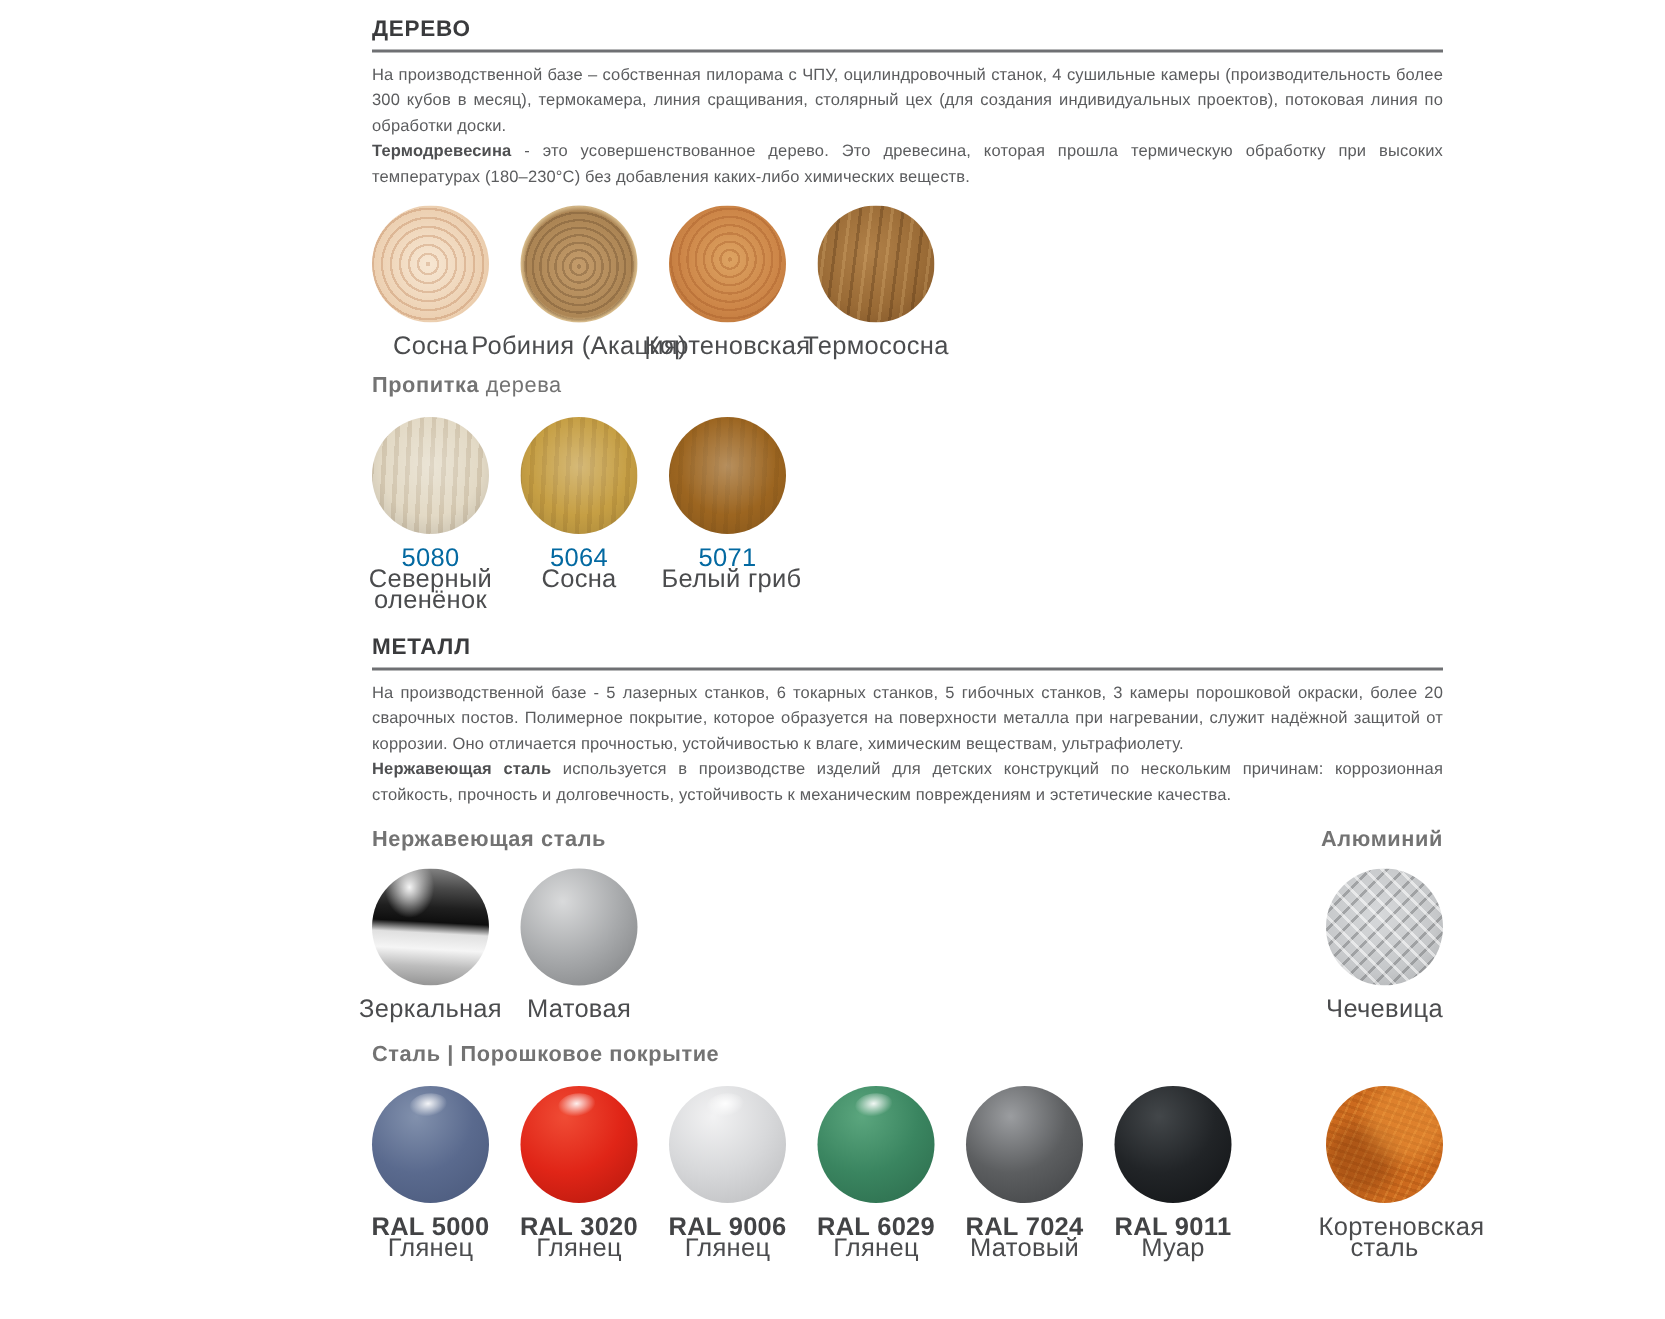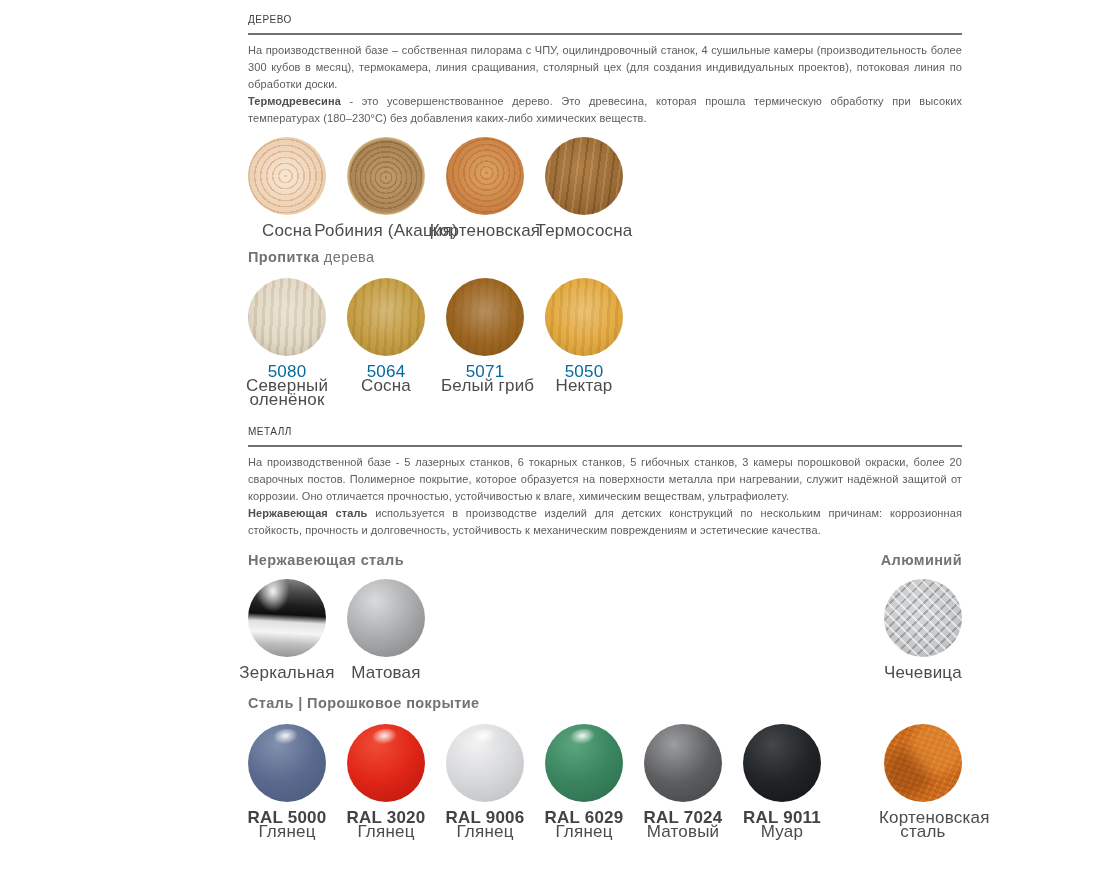--- a/index.html
+++ b/index.html
@@ -4,21 +4,21 @@
 <style>
   html,body{margin:0;padding:0;}
   body{
     width:1110px;height:879px;background:#ffffff;overflow:hidden;position:relative;
     font-family:"Liberation Sans", sans-serif;
     -webkit-font-smoothing:antialiased;
   }
   .content{position:absolute;left:248px;top:0;width:714px;padding-top:11px;}
 
   h2.sec-title{
-    margin:0;font-size:10px;line-height:18px;font-weight:400;color:#3a3b3d;letter-spacing:.5px;
+    margin:0;font-size:15px;line-height:18px;font-weight:700;color:#3a3b3d;letter-spacing:.5px;
   }
   .rule{height:2px;background:#6f7073;border:0;margin:4px 0 0 0;}
 
   p.body-text{
     margin:7px 0 0 0;font-size:11px;line-height:17px;color:#5b5c5e;
     text-align:justify;letter-spacing:.1px;
   }
   p.body-text .term{font-weight:700;color:#4e4f51;}
 
   .subhead{
@@ -147,27 +147,20 @@
         <div class="s-name">Сосна</div>
       </div>
     </div>
     <div class="swatch">
       <div class="circle imp" style="--base: #9c6520;"></div>
       <div class="s-label">
         <div class="s-code2">5071</div>
         <div class="s-name nowrap">Белый гриб</div>
       </div>
     </div>
-    <div class="swatch">
-      <div class="circle imp" style="--base: #e5ab41;"></div>
-      <div class="s-label">
-        <div class="s-code2">5050</div>
-        <div class="s-name">Нектар</div>
-      </div>
-    </div>
   </div>
 
   <h2 class="sec-title" style="margin-top:16px;">МЕТАЛЛ</h2>
   <div class="rule"></div>
 
   <p class="body-text">
     <span>На производственной базе - 5 лазерных станков, 6 токарных станков, 5 гибочных станков, 3 камеры порошковой окраски, более 20 сварочных постов. Полимерное покрытие, которое образуется на поверхности металла при нагревании, служит надёжной защитой от коррозии. Оно отличается прочностью, устойчивостью к влаге, химическим веществам, ультрафиолету.</span>
   </p>
   <p class="body-text" style="margin-top:0;">
     <span class="term">Нержавеющая сталь</span><span> используется в производстве изделий для детских конструкций по нескольким причинам: коррозионная стойкость, прочность и долговечность, устойчивость к механическим повреждениям и эстетические качества.</span>

